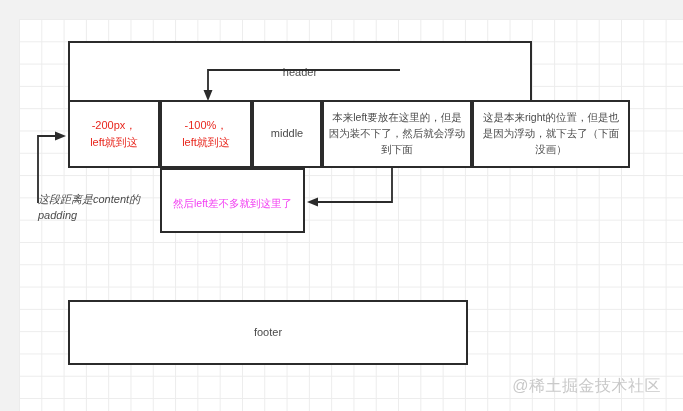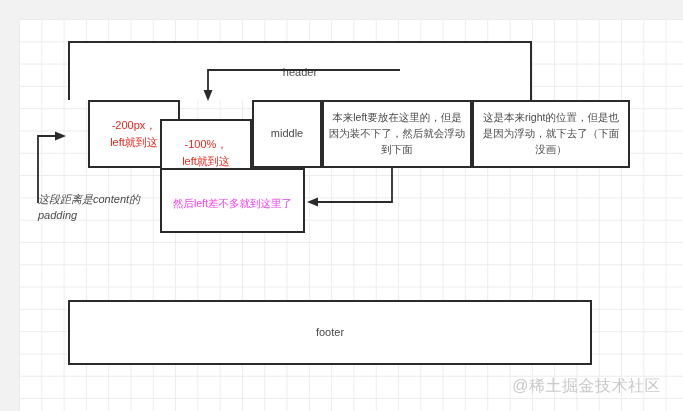--- a/index.html
+++ b/index.html
@@ -40,43 +40,43 @@
     background: #ffffff;
     box-sizing: border-box;
     display: flex;
     align-items: center;
     justify-content: center;
     text-align: center;
     color: #3a3a3a;
     font-size: 11px;
     line-height: 1.55;
   }
-  .box.thick { border-width: 2.5px; margin-top: 19px; }
+  .box.thick { border-width: 2.5px; }
   .box .txt { padding: 0 4px; }
   .red { color: #e8271e; }
   .magenta { color: #f23df2; }
   .plain { color: #4a4a4a; }
 
   
   #box-header {
     left: 68px; top: 41px; width: 464px; height: 59px;
     align-items: flex-start;
     justify-content: center;
     border-bottom: none;
   }
   #box-header .txt { padding-top: 21px; }
 
   
-  #box-left200 { left: 68px;  top: 100px; width: 92px;  height: 68px; margin-left: 20px; }
+  #box-left200 { left: 68px;  top: 100px; width: 92px;  height: 68px; }
   #box-left100 { left: 160px; top: 100px; width: 92px;  height: 68px; }
   #box-middle  { left: 252px; top: 100px; width: 70px;  height: 68px; }
   #box-leftnote{ left: 322px; top: 100px; width: 150px; height: 68px; }
   #box-rightnote{left: 472px; top: 100px; width: 158px; height: 68px; }
   #box-leftmoved { left: 160px; top: 168px; width: 145px; height: 65px; }
-  #box-footer  { left: 68px; top: 300px; width: 524px; height: 65px; }
+  #box-footer  { left: 68px; top: 300px; width: 400px; height: 65px; }
 
   #box-leftnote .txt, #box-rightnote .txt { font-size: 10.5px; line-height: 1.5; }
   #box-leftmoved .txt { font-size: 10.5px; line-height: 1.5; margin-top: 7px; }
 
   
   svg.arrows {
     position: absolute;
     left: 0; top: 0;
     width: 683px; height: 411px;
     pointer-events: none;

